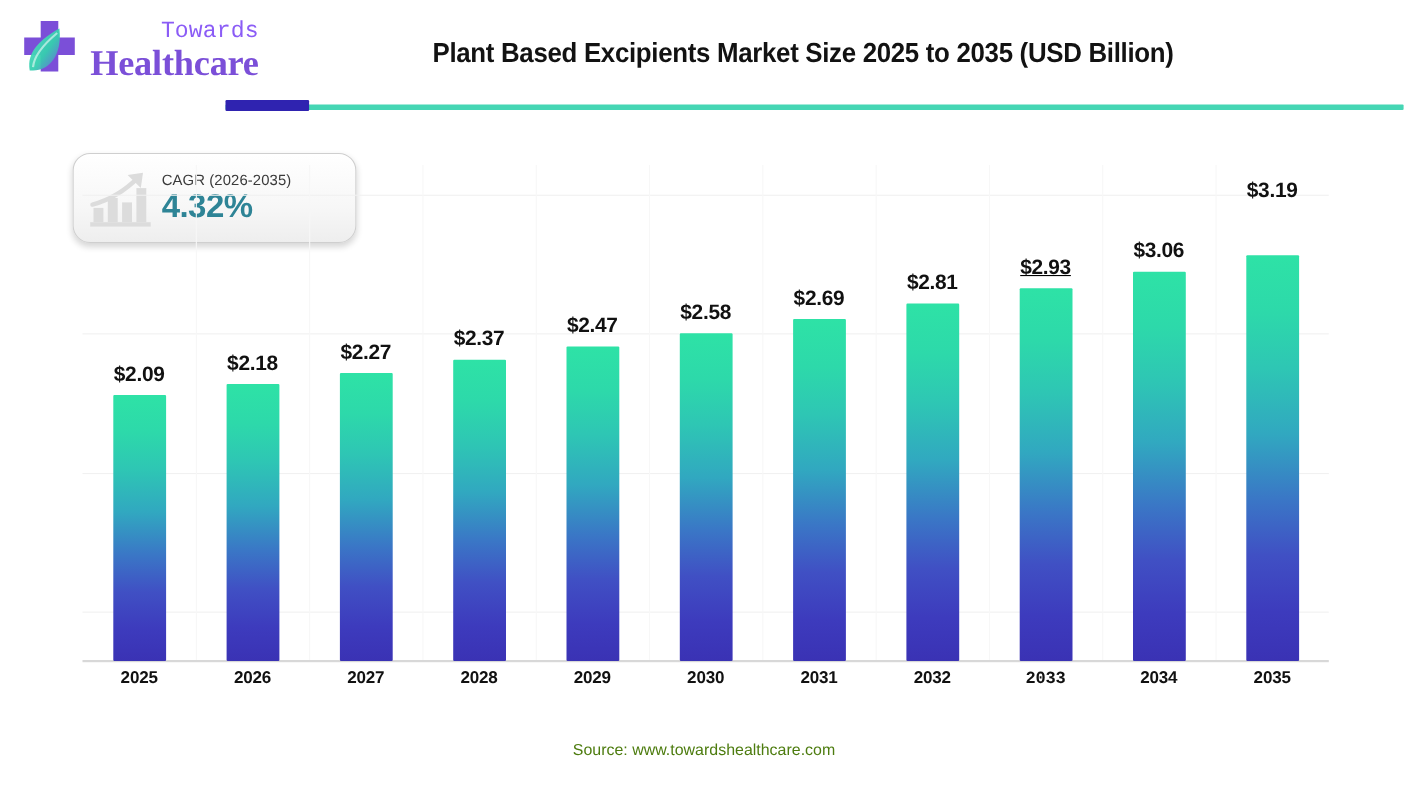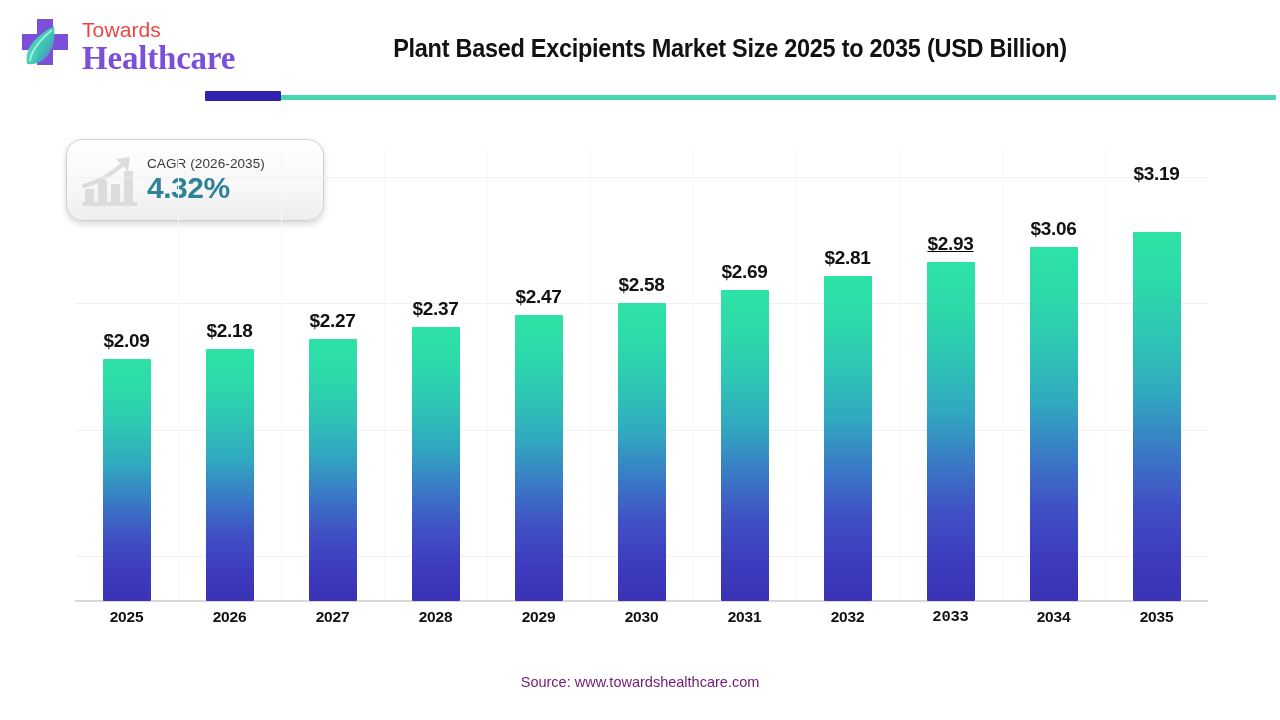--- a/index.html
+++ b/index.html
@@ -14,22 +14,22 @@
   
   .header { position: absolute; left: 0; top: 0; width: 1280px; height: 100px; }
 
   .logo-wrap {
     position: absolute; left: 16px; top: 16px;
     display: flex; align-items: center; gap: 8px;
   }
   .logo-mark { position: relative; width: 58px; height: 62px; flex: none; }
   .logo-text { display: flex; flex-direction: column; line-height: 1; }
   .logo-top {
-    font-size: 21px; color: #ef4444; letter-spacing: .1px;
-    font-family: Liberation Sans, sans-serif; margin-bottom: 2px;
+    font-size: 21px; color: #8b5cf6; letter-spacing: .1px;
+    font-family: Liberation Mono, monospace; margin-bottom: 2px; text-align: right;
   }
   .logo-bottom {
     font-size: 33px; font-weight: 700; color: #7b4fd8;
     font-family: "Liberation Serif", serif; letter-spacing: -.2px;
   }
 
   .chart-title {
     position: absolute; left: 200px; top: 34px; width: 1060px;
     text-align: center;
     font-size: 25px; font-weight: 700; color: #121212;
@@ -118,21 +118,21 @@
     position: absolute; left: 75px; top: 608px;
     width: 1133px; height: 32px;
   }
   .xlabel {
     position: absolute; width: 103px; text-align: center;
     font-size: 15.5px; font-weight: 700; color: #111; letter-spacing: -.2px;
   }
 
   .source {
     position: absolute; left: 0; top: 674px; width: 1280px;
-    text-align: center; font-size: 14.5px; color: #701a75;
+    text-align: center; font-size: 14.5px; color: #4d7c0f;
   }
 </style>
 </head>
 <body>
 
 <div class="page">
 
   <div class="header">
 
     <div class="logo-wrap">

